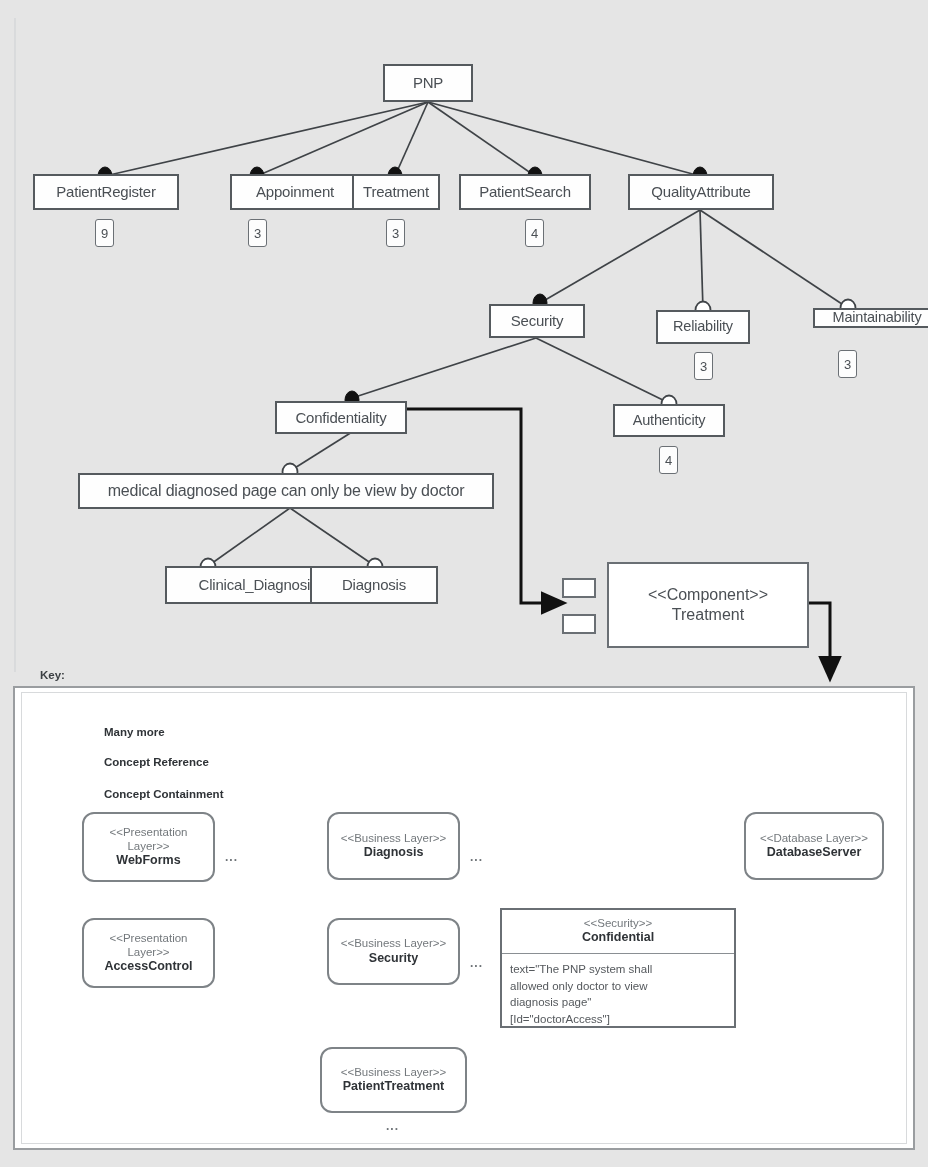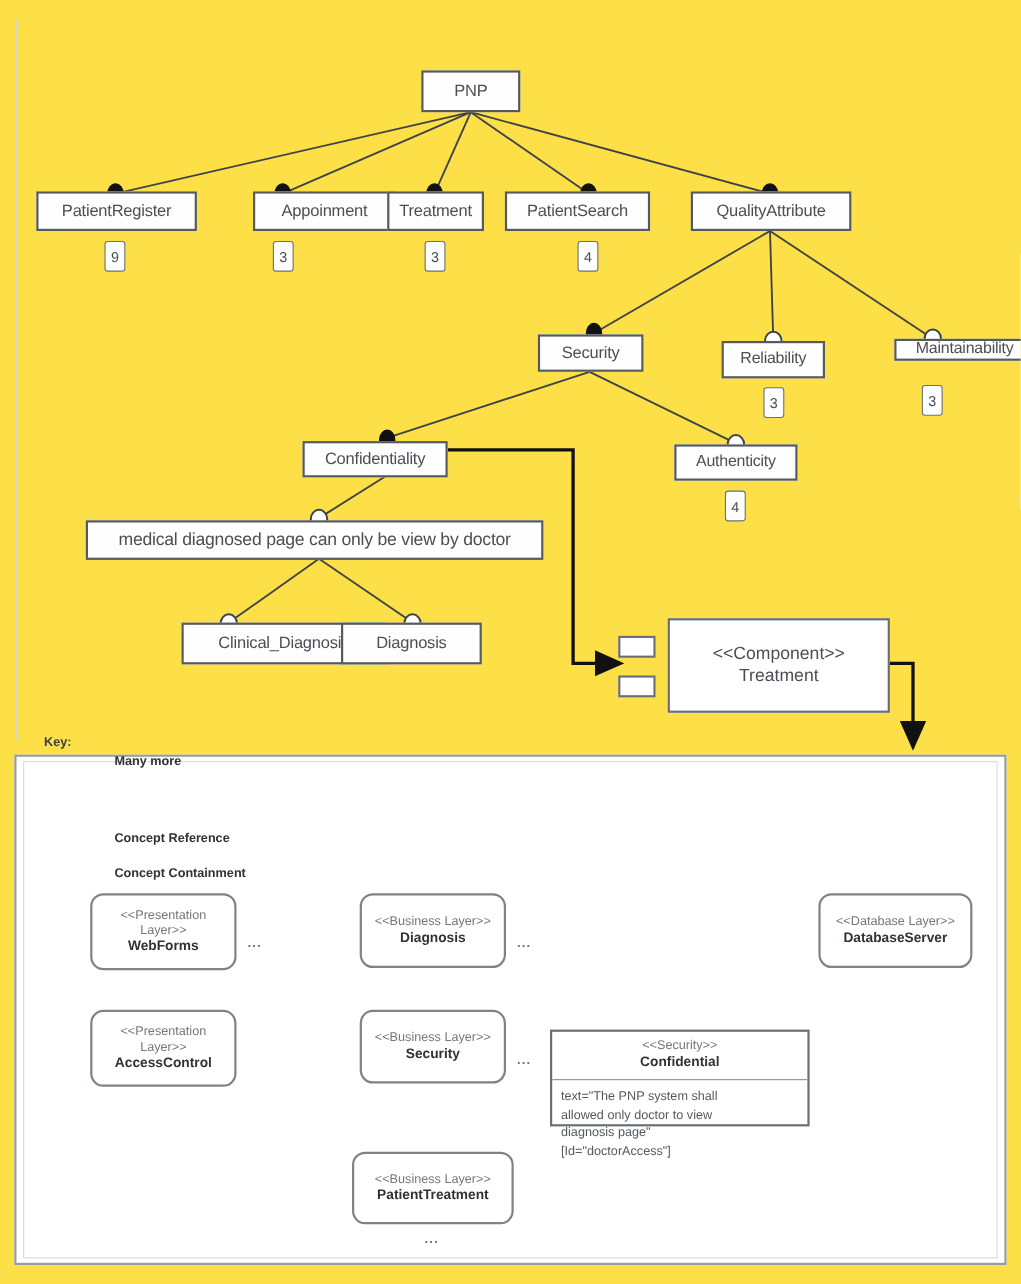--- a/index.html
+++ b/index.html
@@ -7,21 +7,21 @@
     margin: 0;
     padding: 0;
     background: #ffffff;
     font-family: "Liberation Sans", sans-serif;
   }
   #root {
     position: relative;
     width: 928px;
     height: 1167px;
     overflow: hidden;
-    background: #fde047;
+    background: #e5e5e5;
   }
   #svg-layer {
     position: absolute;
     left: 0;
     top: 0;
     width: 928px;
     height: 1167px;
   }
 
   
@@ -348,21 +348,21 @@
     <span class="stereo">&lt;&lt;Component&gt;&gt;</span>
     <span class="cname">Treatment</span>
   </div>
   <div class="comp-tab" style="left:562px; top:578px;"></div>
   <div class="comp-tab" style="left:562px; top:614px;"></div>
 
   <div class="panel panel-outer" style="left:13px; top:686px; width:902px; height:464px;"></div>
   <div class="panel panel-inner" style="left:21px; top:692px; width:886px; height:452px;"></div>
 
   <div class="key-title" style="left:40px; top:669px;">Key:</div>
-  <div class="key-label" style="left:104px; top:686px;text-align:right;">Many more</div>
+  <div class="key-label" style="left:104px; top:726px;text-align:right;">Many more</div>
   <div class="key-label" style="left:104px; top:741px;margin-top:47px;">Concept Containment</div>
   <div class="key-label" style="left:104px; top:756px;">Concept Reference</div>
 
   <div class="lcomp" style="left:82px; top:812px; width:133px; height:70px;">
     <span class="stereo">&lt;&lt;Presentation</span>
     <span class="stereo">Layer&gt;&gt;</span>
     <span class="lname">WebForms</span>
   </div>
 
   <div class="lcomp" style="left:82px; top:918px; width:133px; height:70px;">
@@ -384,21 +384,21 @@
   <div class="lcomp" style="left:320px; top:1047px; width:147px; height:66px;">
     <span class="stereo">&lt;&lt;Business Layer&gt;&gt;</span>
     <span class="lname">PatientTreatment</span>
   </div>
 
   <div class="lcomp" style="left:744px; top:812px; width:140px; height:68px;">
     <span class="stereo">&lt;&lt;Database Layer&gt;&gt;</span>
     <span class="lname">DatabaseServer</span>
   </div>
 
-  <div class="note-box" style="left:500px; top:936px; width:236px; height:88px;">
+  <div class="note-box" style="left:500px; top:908px; width:236px; height:120px;">
     <div class="note-head">
       <span class="stereo">&lt;&lt;Security&gt;&gt;</span>
       <span class="lname">Confidential</span>
     </div>
     <div class="note-body">text="The PNP system shall
 allowed only doctor to view
 diagnosis page"
 [Id="doctorAccess"]</div>
   </div>
 

